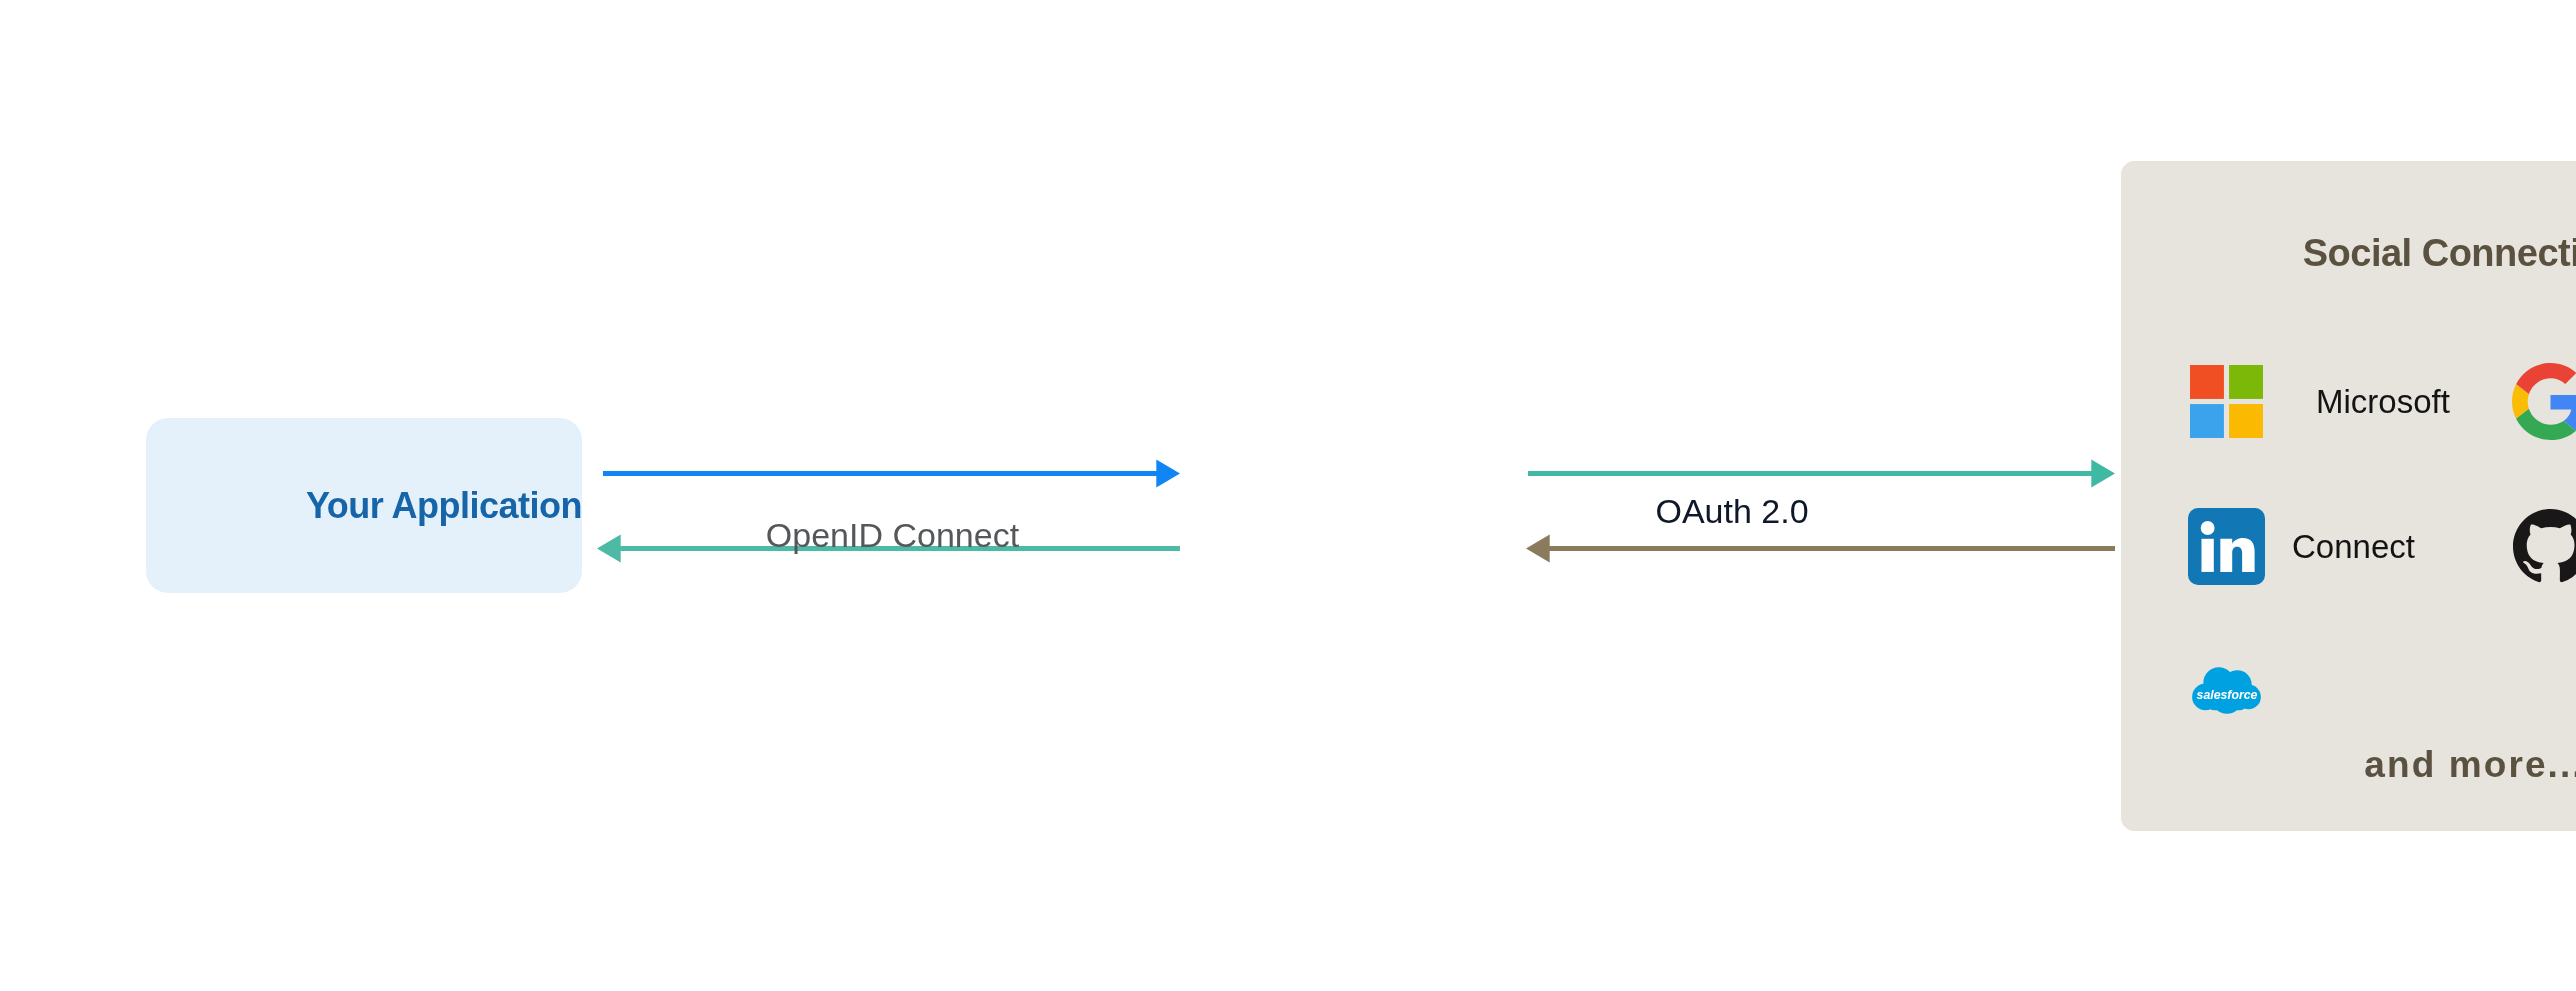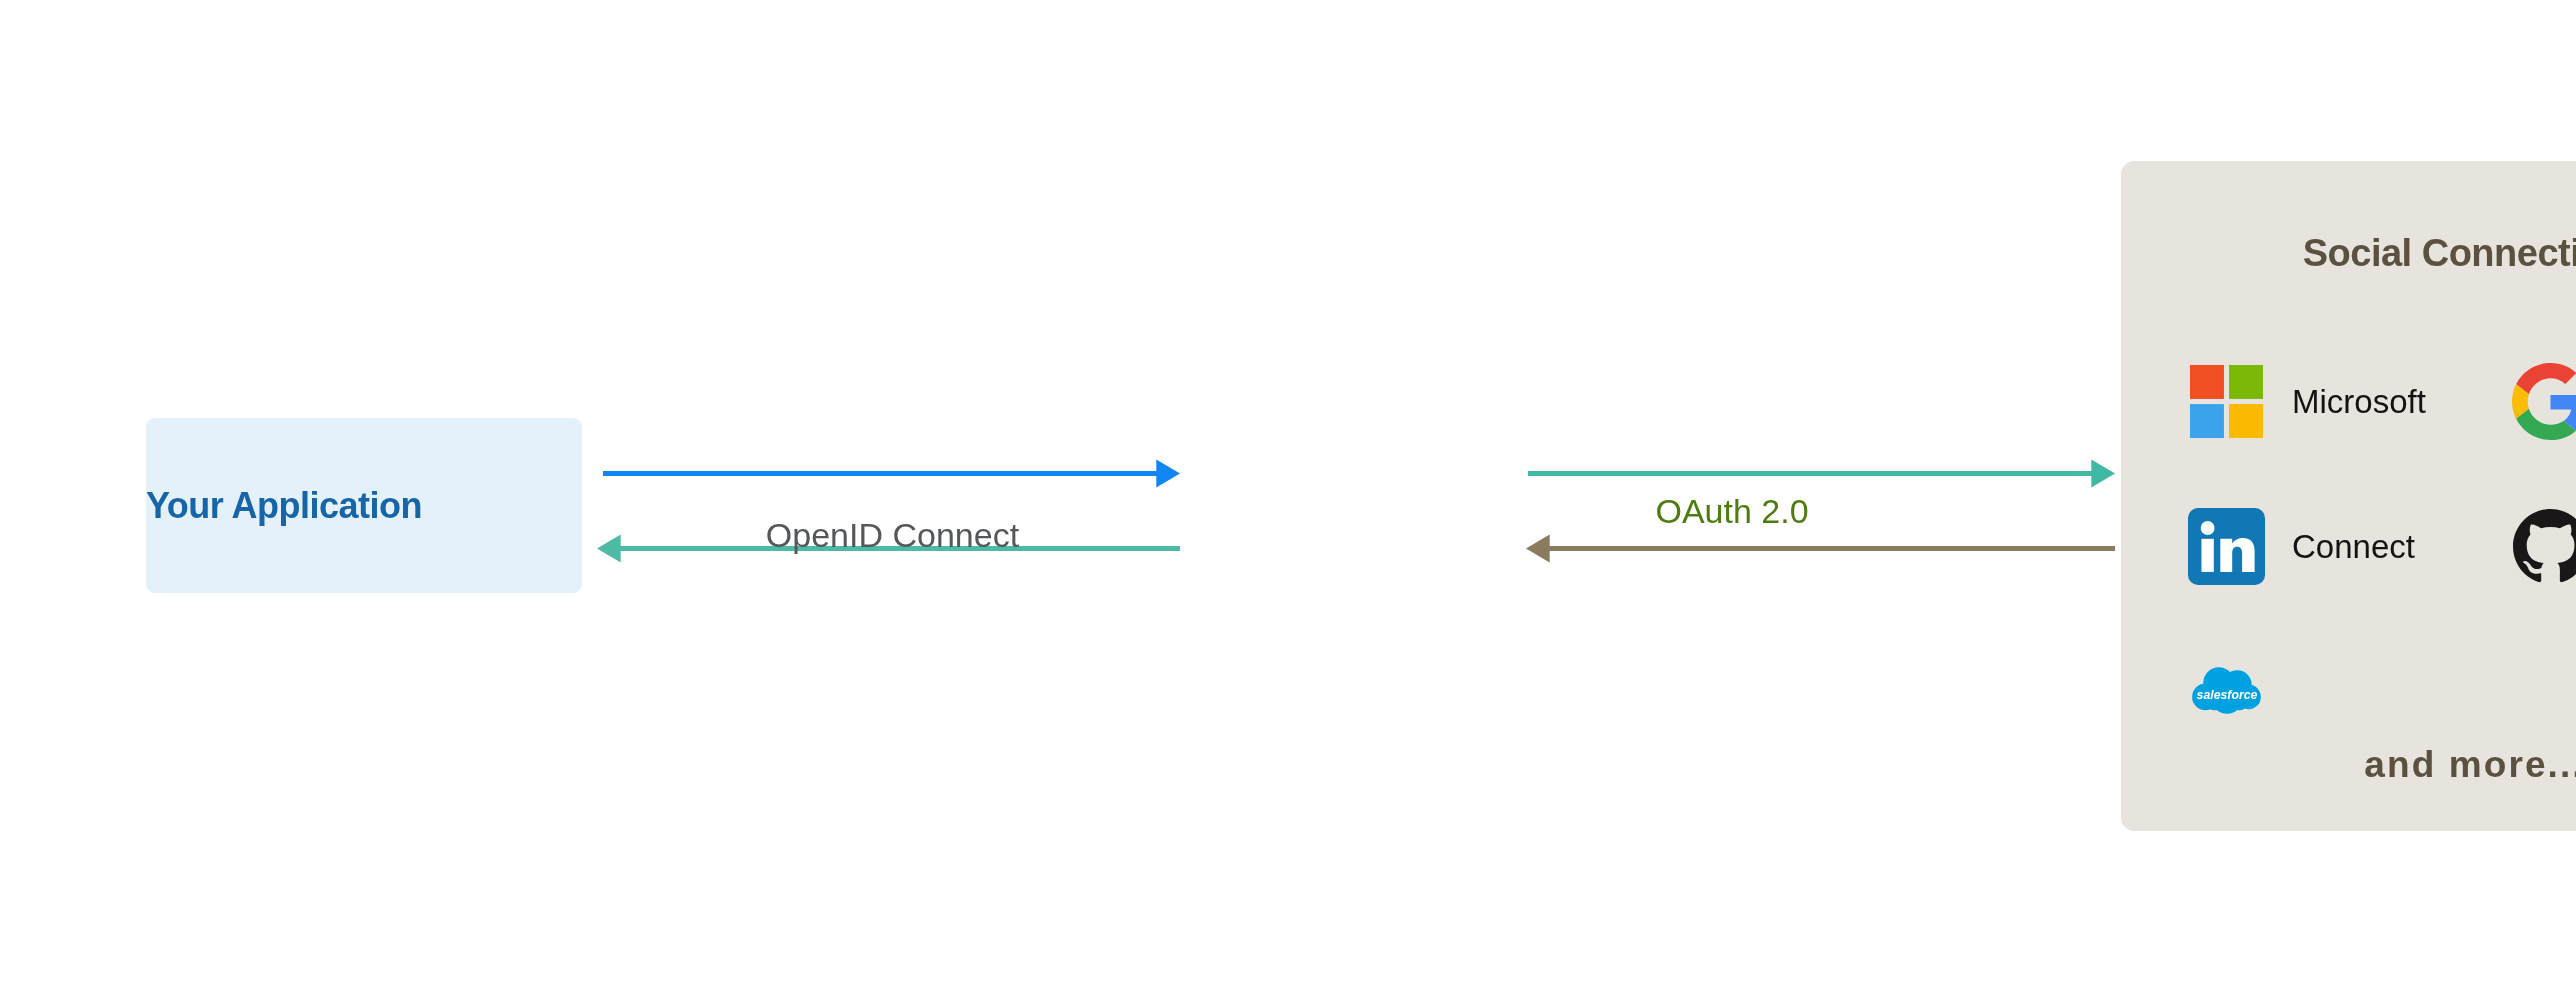--- a/index.html
+++ b/index.html
@@ -4,22 +4,22 @@
 <style>
   html,body{margin:0;padding:0;background:#ffffff;}
   body{
     width:2976px;height:991px;overflow:hidden;
     font-family:"Liberation Sans","DejaVu Sans",sans-serif;
   }
   .canvas{position:relative;width:2976px;height:991px;background:#ffffff;}
 
   
   .node{
-    position:absolute;display:flex;align-items:center;justify-content:flex-start;
-    border-radius:9px;font-weight:bold;font-size:36px;letter-spacing:-0.5px;
+    position:absolute;display:flex;align-items:center;justify-content:flex-end;
+    border-radius:22px;font-weight:bold;font-size:36px;letter-spacing:-0.5px;
   }
   .node-app{left:146px;top:418px;width:436px;height:175px;}
   .node-scalekit{left:1204px;top:418px;width:315px;height:175px;}
 
   
   .arrow{position:absolute;height:33px;display:block;}
   .arrow-openid-request{left:603px;top:457px;width:577px;}
   .arrow-openid-response{left:597px;top:532px;width:583px;}
   .arrow-oauth-request{left:1528px;top:457px;width:587px;}
   .arrow-oauth-response{left:1526px;top:532px;width:589px;}
@@ -73,38 +73,38 @@
     <path d="M1132 27 H46 V5 L0 32 L46 59 V37 H1132 Z" style="fill: rgb(76, 186, 165);"></path>
   </svg>
   <div class="flow-label flow-label-openid" style="color: rgb(85, 88, 90);">OpenID Connect</div>
 
   <svg class="arrow arrow-oauth-request" viewBox="0 0 1140 64">
     <path d="M0 27 H1094 V5 L1140 32 L1094 59 V37 H0 Z" style="fill: rgb(63, 184, 164);"></path>
   </svg>
   <svg class="arrow arrow-oauth-response" viewBox="0 0 1144 64">
     <path d="M1144 27 H46 V5 L0 32 L46 59 V37 H1144 Z" style="fill: rgb(138, 123, 92);"></path>
   </svg>
-  <div class="flow-label flow-label-oauth" style="color: #4d7c0f; padding-left: 16px;">OAuth 2.0</div>
+  <div class="flow-label flow-label-oauth" style="color: #0f172a; padding-left: 16px;">OAuth 2.0</div>
 
   <div class="panel" style="background-color: rgb(231, 227, 221);">
 
     <div class="panel-title" style="color: rgb(90, 81, 64);">Social Connections</div>
 
     <div class="providers">
 
       <div class="provider">
         <span class="icon">
           <svg width="73" height="73" viewBox="0 0 142 142">
             <rect x="0" y="0" width="66" height="66" fill="#f04e23"></rect>
             <rect x="76" y="0" width="66" height="66" fill="#7cb808"></rect>
             <rect x="0" y="76" width="66" height="66" fill="#3ba3ec"></rect>
             <rect x="76" y="76" width="66" height="66" fill="#fbb902"></rect>
           </svg>
         </span>
-        <span class="pname" style="color: rgb(19, 19, 19);">Microsoft</span>
+        <span class="pname" style="color: rgb(19, 19, 19); margin-left: 24px;">Microsoft</span>
       </div>
 
       <div class="provider">
         <span class="icon">
           <svg width="77" height="77" viewBox="0 0 48 48">
             <path fill="#EA4335" d="M24 9.5c3.54 0 6.71 1.22 9.21 3.6l6.85-6.85C35.9 2.38 30.47 0 24 0 14.62 0 6.51 5.38 2.56 13.22l7.98 6.19C12.43 13.72 17.74 9.5 24 9.5z"></path>
             <path fill="#4285F4" d="M46.98 24.55c0-1.57-.15-3.09-.38-4.55H24v9.02h12.94c-.58 2.96-2.26 5.48-4.78 7.18l7.73 6c4.51-4.18 7.09-10.36 7.09-17.65z"></path>
             <path fill="#FBBC05" d="M10.53 28.59c-.48-1.45-.76-2.99-.76-4.59s.27-3.14.76-4.59l-7.98-6.19C.92 16.46 0 20.12 0 24c0 3.88.92 7.54 2.56 10.78l7.97-6.19z"></path>
             <path fill="#34A853" d="M24 48c6.48 0 11.93-2.13 15.89-5.81l-7.73-6c-2.15 1.45-4.92 2.3-8.16 2.3-6.26 0-11.57-4.22-13.47-9.91l-7.98 6.19C6.51 42.62 14.62 48 24 48z"></path>
           </svg>

